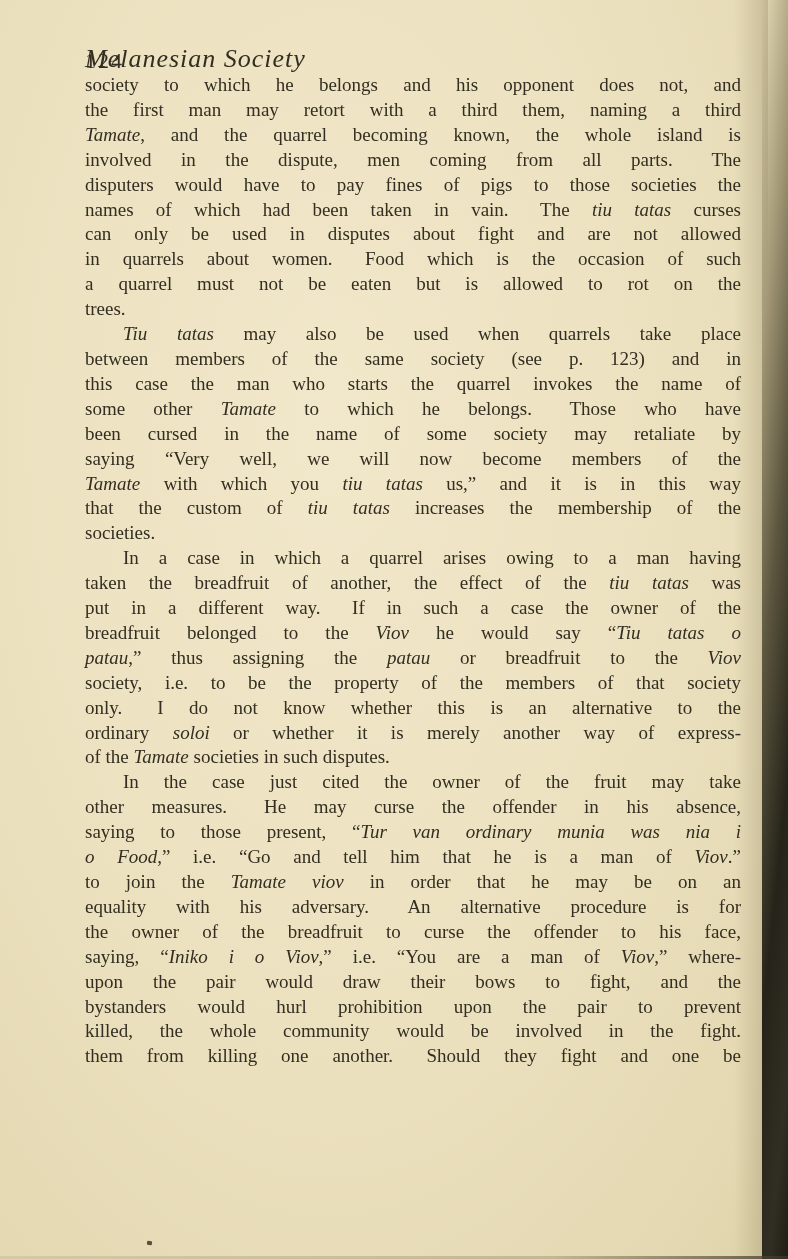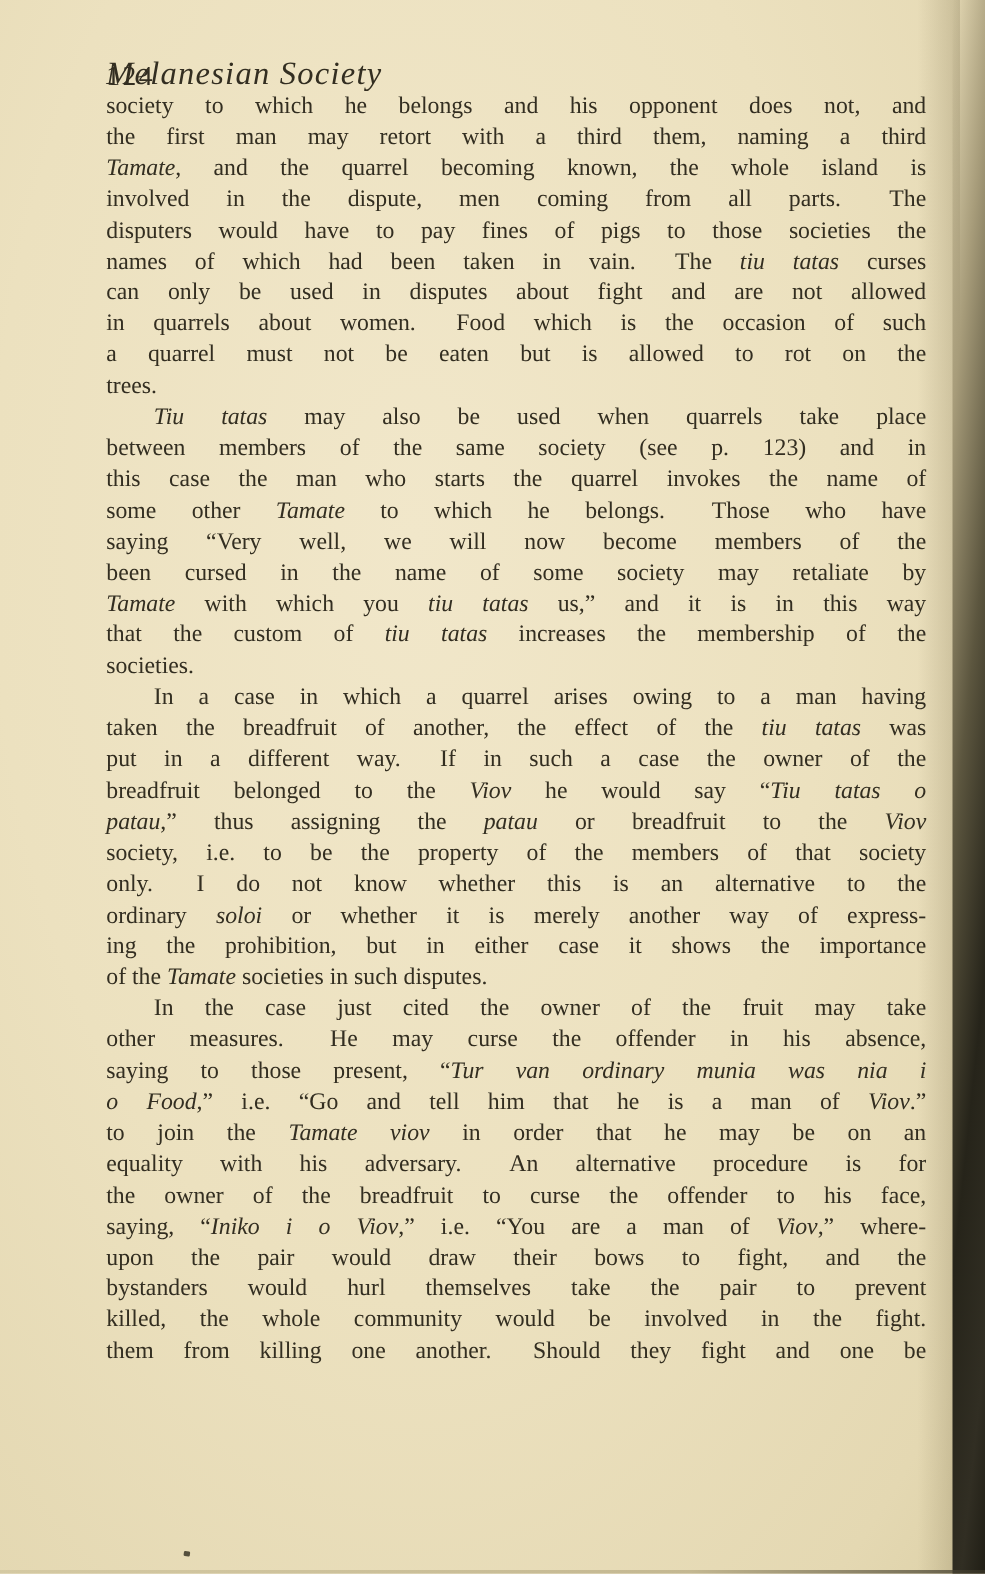--- a/index.html
+++ b/index.html
@@ -74,48 +74,47 @@
         <div class="line just"><span>can only be used in disputes about fight and are not allowed</span></div>
         <div class="line just"><span>in quarrels about women.  Food which is the occasion of such</span></div>
         <div class="line just"><span>a quarrel must not be eaten but is allowed to rot on the</span></div>
         <div class="line"><span>trees.</span></div>
       </div>
       <div class="paragraph">
         <div class="line just ind"><em>Tiu tatas</em><span> may also be used when quarrels take place</span></div>
         <div class="line just"><span>between members of the same society (see p. 123) and in</span></div>
         <div class="line just"><span>this case the man who starts the quarrel invokes the name of</span></div>
         <div class="line just"><span>some other </span><em>Tamate</em><span> to which he belongs.  Those who have</span></div>
+        <div class="line just"><span>been cursed in the name of some society may retaliate by</span></div>
         <div class="line just"><span>saying “Very well, we will now become members of the</span></div>
-        <div class="line just"><span>been cursed in the name of some society may retaliate by</span></div>
         <div class="line just"><em>Tamate</em><span> with which you </span><em>tiu tatas</em><span> us,” and it is in this way</span></div>
         <div class="line just"><span>that the custom of </span><em>tiu tatas</em><span> increases the membership of the</span></div>
         <div class="line"><span>societies.</span></div>
       </div>
       <div class="paragraph">
         <div class="line just ind"><span>In a case in which a quarrel arises owing to a man having</span></div>
         <div class="line just"><span>taken the breadfruit of another, the effect of the </span><em>tiu tatas</em><span> was</span></div>
         <div class="line just"><span>put in a different way.  If in such a case the owner of the</span></div>
         <div class="line just"><span>breadfruit belonged to the </span><em>Viov</em><span> he would say “</span><em>Tiu tatas o</em></div>
         <div class="line just"><em>patau</em><span>,” thus assigning the </span><em>patau</em><span> or breadfruit to the </span><em>Viov</em></div>
         <div class="line just"><span>society, i.e. to be the property of the members of that society</span></div>
         <div class="line just"><span>only.  I do not know whether this is an alternative to the</span></div>
         <div class="line just"><span>ordinary </span><em>soloi</em><span> or whether it is merely another way of express-</span></div>
-        <div class="line just"><span>ing the prohibition, but in either case it shows the importance</span></div>
         <div class="line"><span>of the </span><em>Tamate</em><span> societies in such disputes.</span></div>
       </div>
       <div class="paragraph">
         <div class="line just ind"><span>In the case just cited the owner of the fruit may take</span></div>
         <div class="line just"><span>other measures.  He may curse the offender in his absence,</span></div>
         <div class="line just"><span>saying to those present, “</span><em>Tur van ordinary munia was nia i</em></div>
         <div class="line just"><em>o Food</em><span>,” i.e. “Go and tell him that he is a man of </span><em>Viov</em><span>.”</span></div>
         <div class="line just"><span>to join the </span><em>Tamate viov</em><span> in order that he may be on an</span></div>
         <div class="line just"><span>equality with his adversary.  An alternative procedure is for</span></div>
         <div class="line just"><span>the owner of the breadfruit to curse the offender to his face,</span></div>
         <div class="line just"><span>saying, “</span><em>Iniko i o Viov</em><span>,” i.e. “You are a man of </span><em>Viov</em><span>,” where-</span></div>
         <div class="line just"><span>upon the pair would draw their bows to fight, and the</span></div>
-        <div class="line just"><span>bystanders would hurl themselves take the pair to prevent</span></div>
+        <div class="line just"><span>bystanders would hurl prohibition upon the pair to prevent</span></div>
         <div class="line just"><span>killed, the whole community would be involved in the fight.</span></div>
         <div class="line just"><span>them from killing one another.  Should they fight and one be</span></div>
       </div>
     </main>
 
   <div class="ink-speck"></div>
 </div>
 
 </body></html>

